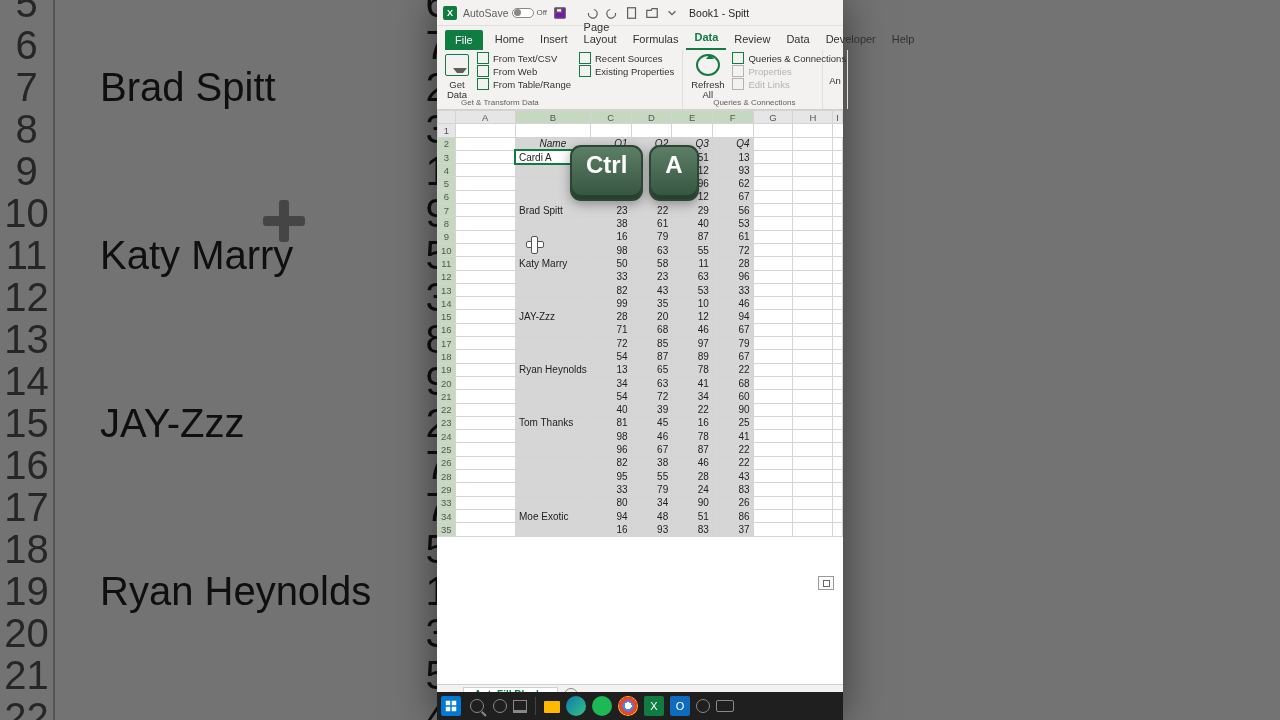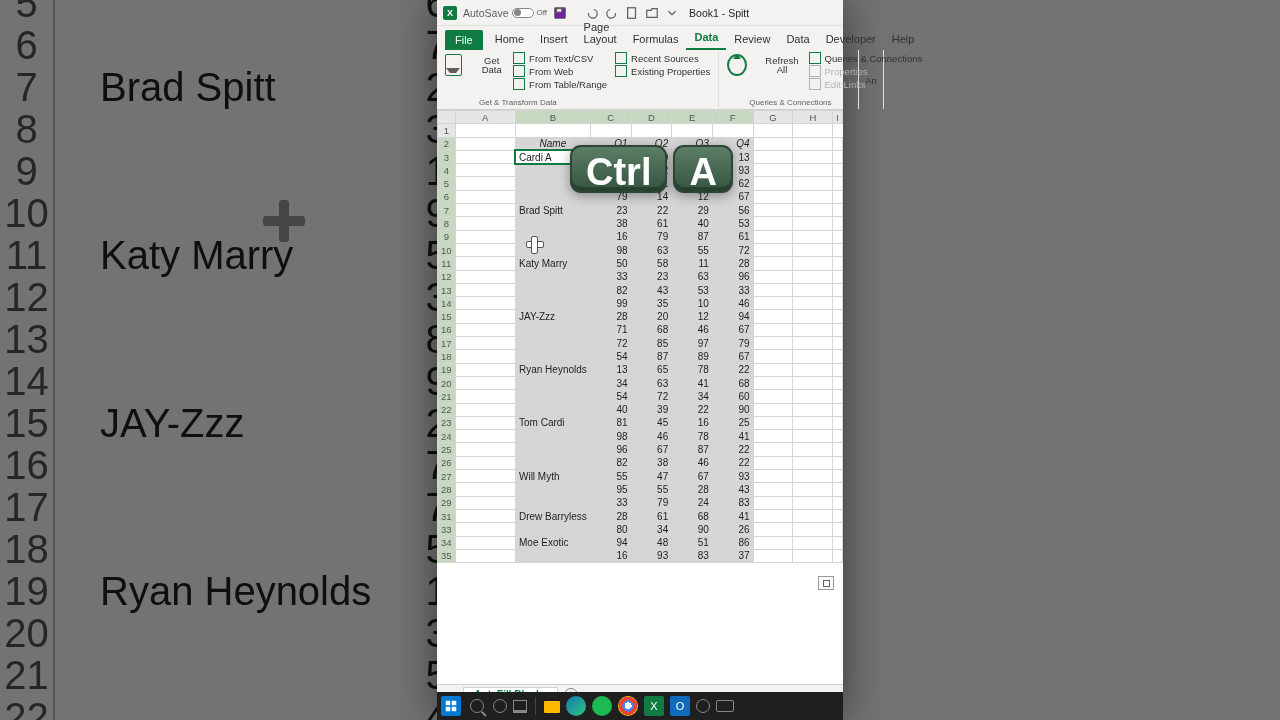--- a/index.html
+++ b/index.html
@@ -52,21 +52,21 @@
   .ribbon-tabs .rtab { padding:4px 8px 5px; cursor:default; }
   .ribbon-tabs .rtab.active { border-bottom:2px solid #107c41; color:#107c41; font-weight:600; }
   .ribbon-tabs .file { background:#107c41; color:#fff; padding:4px 10px; margin-right:4px; border-radius:2px 2px 0 0;}
 
   .ribbon-body {
     height:60px; background:#f3f2f1; border-bottom:1px solid #d2d0ce;
     display:flex; font-size:9.5px; color:#323130; position:relative;
   }
   .rgroup { border-right:1px solid #e1dfdd; padding:2px 6px 0; display:flex; flex-direction:column; align-items:center; }
   .rgroup .glabel { font-size:8px; color:#605e5c; margin-top:auto; padding-bottom:1px;}
-  .big-btn { display:flex; flex-direction:row; align-items:center; gap:16px; padding:2px 2px 0; }
+  .big-btn { display:flex; flex-direction:column; align-items:center; gap:4px; padding:2px 2px 0; }
   .big-btn .bicon { width:24px; height:22px; border:1.5px solid #107c41; border-radius:2px; position:relative; }
   .big-btn .bicon::after { content:""; position:absolute; right:3px; bottom:-4px; width:6px; height:6px;
      border-left:4px solid transparent; border-right:4px solid transparent; border-top:5px solid #605e5c; transform:translateX(2px);}
   .small-list { display:flex; flex-direction:column; gap:1px; align-items:flex-start; }
   .sitem { display:flex; align-items:center; gap:4px; padding:0 2px; white-space:nowrap;}
   .sitem .sicon { width:12px;height:12px;border:1px solid #107c41; position:relative;}
   .refresh-icon { width:24px;height:22px; border:2px solid #107c41; border-radius:50%; position:relative; }
   .refresh-icon::after{content:"";position:absolute;top:-2px;right:4px;border-left:4px solid transparent;border-right:4px solid transparent;border-bottom:5px solid #107c41;}
   .disabled { color:#b5b3b1; }
   .disabled .sicon { border-color:#b5b3b1; }
@@ -81,22 +81,22 @@
   .fx-icons span { width:12px; text-align:center; color:#888; font-size:10px; }
   .fbar-text { font-size:10.5px; color:#333; }
 
   
   .key-hint {
     position:absolute; top:145px; left:570px; z-index:10; display:flex; gap:6px;
     filter: drop-shadow(0 3px 6px rgba(0,0,0,0.35));
   }
   .key {
     background:#4b6b55; background:linear-gradient(#5c7d66,#34543f);
-    color:#fff; font-weight:700; border-radius:11px; padding:6px 14px 0;
-    font-size:38px; border:2px solid #2c4534; box-shadow:inset 0 -4px 0 rgba(0,0,0,0.25);
+    color:#fff; font-weight:700; border-radius:11px; padding:6px 14px 22px;
+    font-size:24px; border:2px solid #2c4534; box-shadow:inset 0 -4px 0 rgba(0,0,0,0.25);
     min-width:46px; text-align:center; line-height:1;
   }
 
   
   .sheet-wrap { flex:1; position:relative; overflow:hidden; background:#fff; }
   table.sheet { border-collapse:collapse; font-size:10px; color:#222; table-layout:fixed; }
   table.sheet th, table.sheet td { border:1px solid #d4d4d4; height:13.3px; padding:0 3px;
     overflow:hidden; white-space:nowrap; }
   table.sheet th { background:#e6e6e6; font-weight:400; text-align:center; color:#555; font-size:9.5px;}
   .colhdr { height:12px; }
@@ -295,21 +295,21 @@
       <div class="small-list">
         <div class="sitem">
             <span class="sicon"></span>
             <span>Recent Sources</span>
           </div>
         <div class="sitem">
             <span class="sicon"></span>
             <span>Existing Properties</span>
           </div>
       </div>
-      <div class="glabel" style="position:absolute;bottom:1px;left:42px">Get &amp; Transform Data</div>
+      <div class="glabel" style="position:absolute;bottom:1px;left:24px">Get &amp; Transform Data</div>
     </div>
 
     <div class="rgroup" style="flex-direction:row;gap:4px;align-items:flex-start;width:140px;position:relative">
       <div class="big-btn">
         <div class="refresh-icon"></div>
         <span style="text-align:center;line-height:1">Refresh
 All</span>
       </div>
       <div class="small-list">
         <div class="sitem">
@@ -621,21 +621,21 @@
             <td class="sel num">39</td>
             <td class="sel num">22</td>
             <td class="sel num databorder-r">90</td>
             <td></td>
             <td></td>
             <td></td>
           </tr>
           <tr>
             <th class="rowhdr selhdr">23</th>
             <td></td>
-            <td class="sel">Tom Cardi</td>
+            <td class="sel">Tom Thanks</td>
             <td class="sel num">81</td>
             <td class="sel num">45</td>
             <td class="sel num">16</td>
             <td class="sel num databorder-r">25</td>
             <td></td>
             <td></td>
             <td></td>
           </tr>
           <tr>
             <th class="rowhdr selhdr">24</th>
@@ -667,63 +667,39 @@
             <td class="sel"></td>
             <td class="sel num">82</td>
             <td class="sel num">38</td>
             <td class="sel num">46</td>
             <td class="sel num databorder-r">22</td>
             <td></td>
             <td></td>
             <td></td>
           </tr>
           <tr>
-            <th class="rowhdr selhdr">27</th>
-            <td></td>
-            <td class="sel">Will Myth</td>
-            <td class="sel num">55</td>
-            <td class="sel num">47</td>
-            <td class="sel num">67</td>
-            <td class="sel num databorder-r">93</td>
-            <td></td>
-            <td></td>
-            <td></td>
-          </tr>
-          <tr>
             <th class="rowhdr selhdr">28</th>
             <td></td>
             <td class="sel"></td>
             <td class="sel num">95</td>
             <td class="sel num">55</td>
             <td class="sel num">28</td>
             <td class="sel num databorder-r">43</td>
             <td></td>
             <td></td>
             <td></td>
           </tr>
           <tr>
             <th class="rowhdr selhdr">29</th>
             <td></td>
             <td class="sel"></td>
             <td class="sel num">33</td>
             <td class="sel num">79</td>
             <td class="sel num">24</td>
             <td class="sel num databorder-r">83</td>
-            <td></td>
-            <td></td>
-            <td></td>
-          </tr>
-          <tr>
-            <th class="rowhdr selhdr">31</th>
-            <td></td>
-            <td class="sel">Drew Barryless</td>
-            <td class="sel num">28</td>
-            <td class="sel num">61</td>
-            <td class="sel num">68</td>
-            <td class="sel num databorder-r">41</td>
             <td></td>
             <td></td>
             <td></td>
           </tr>
           <tr>
             <th class="rowhdr selhdr">33</th>
             <td></td>
             <td class="sel"></td>
             <td class="sel num">80</td>
             <td class="sel num">34</td>

